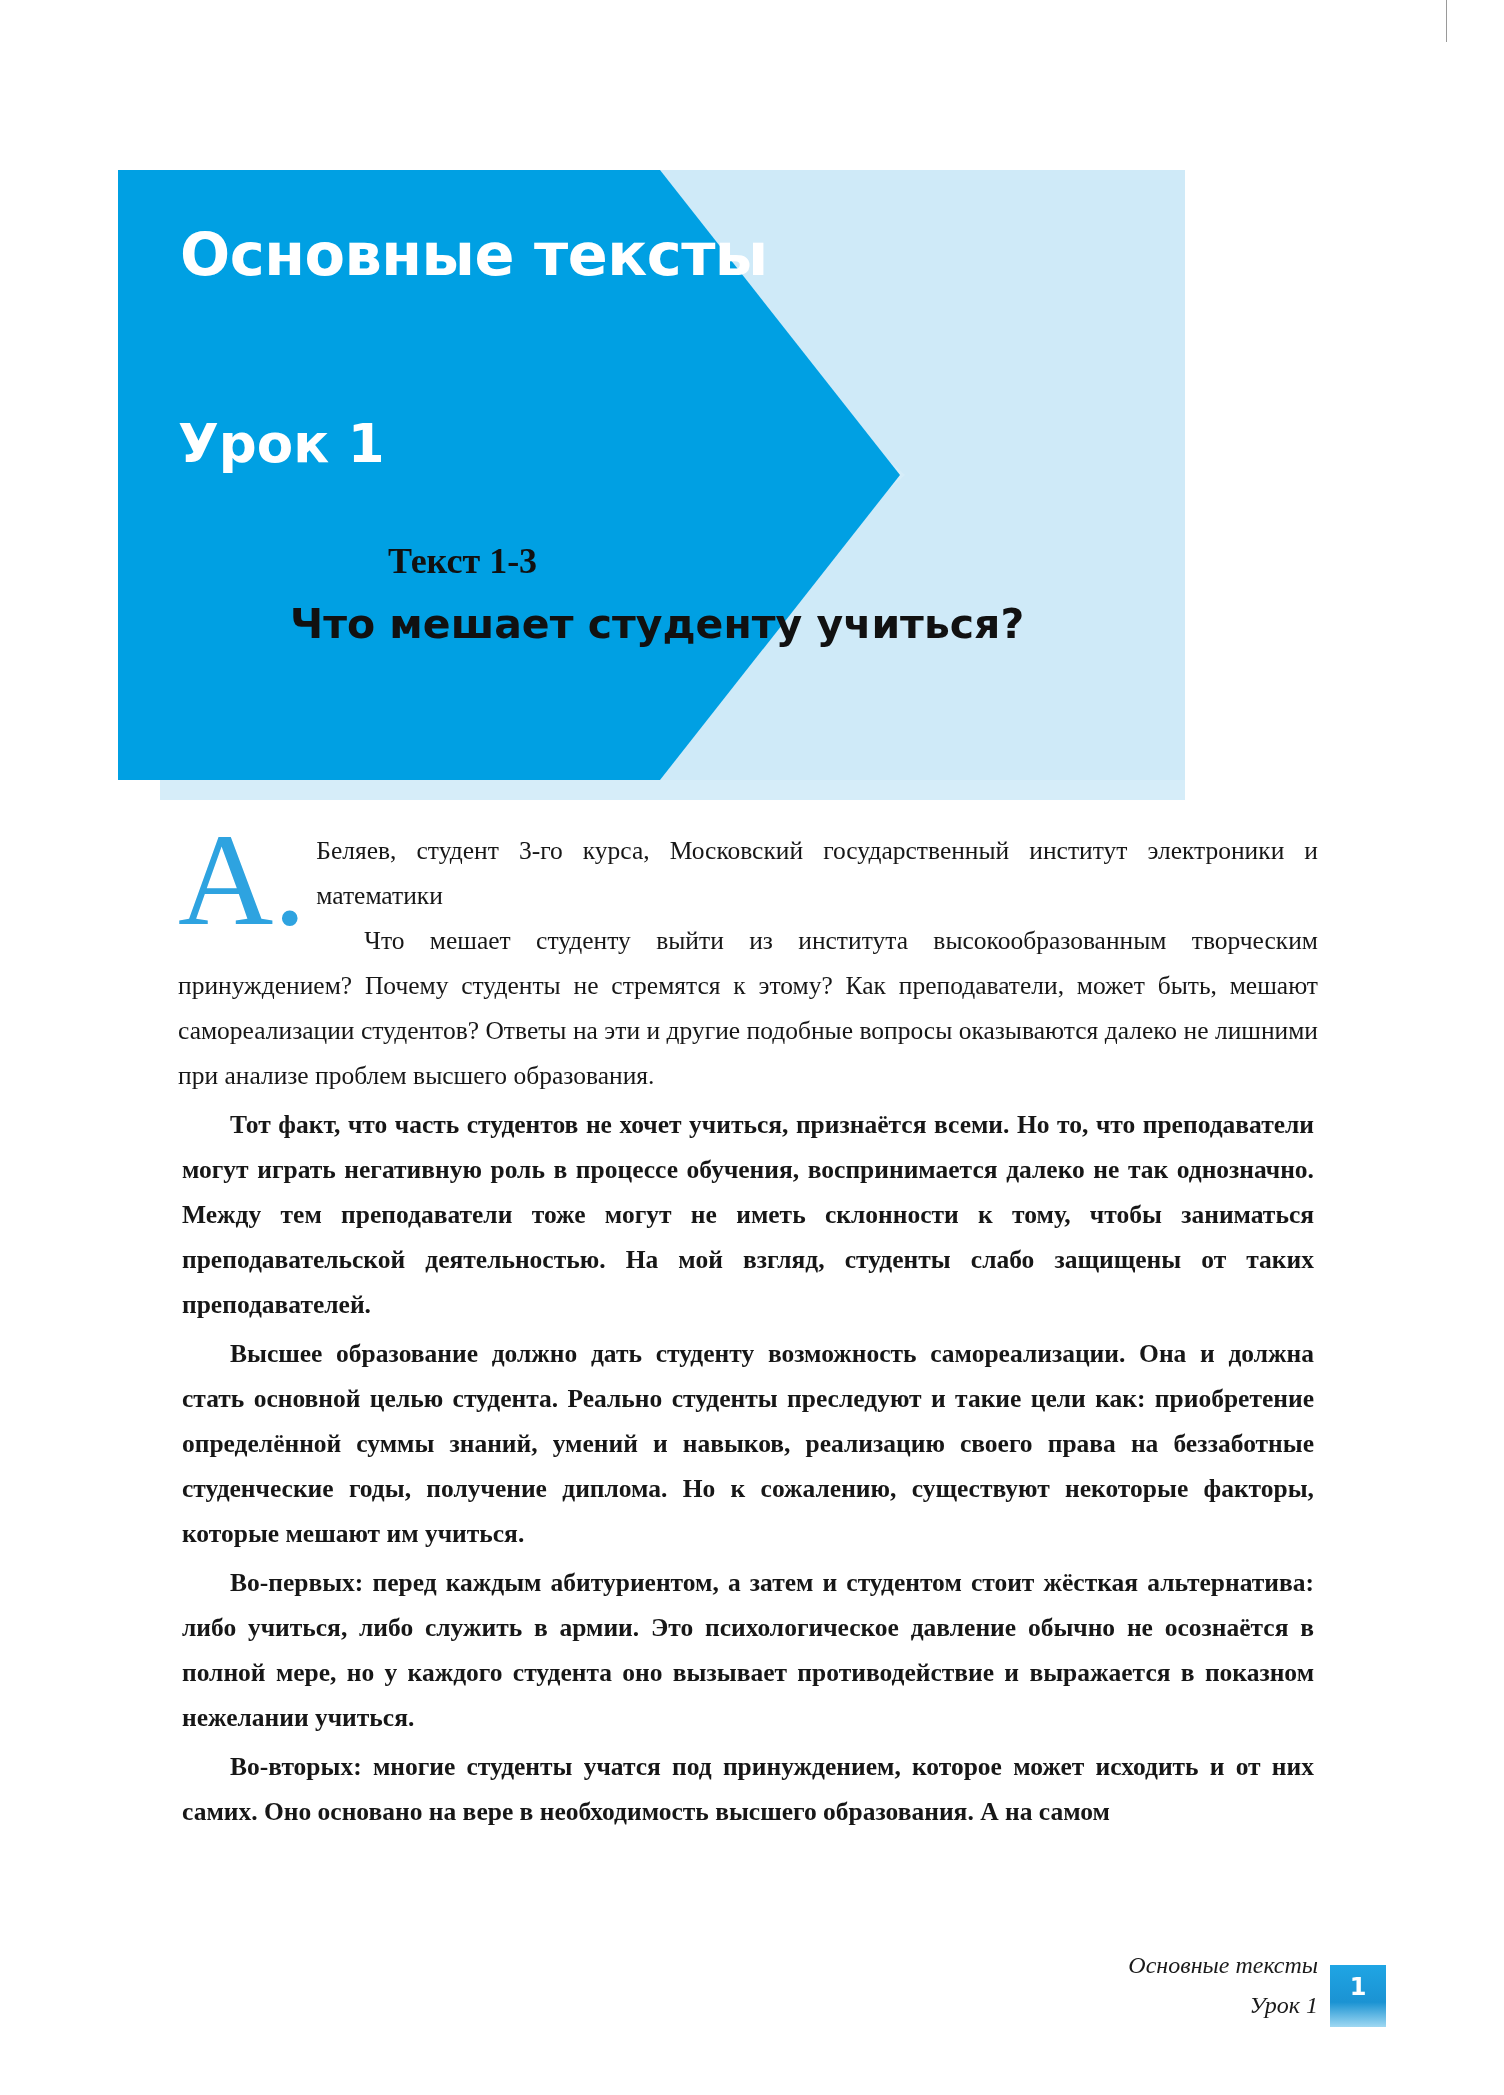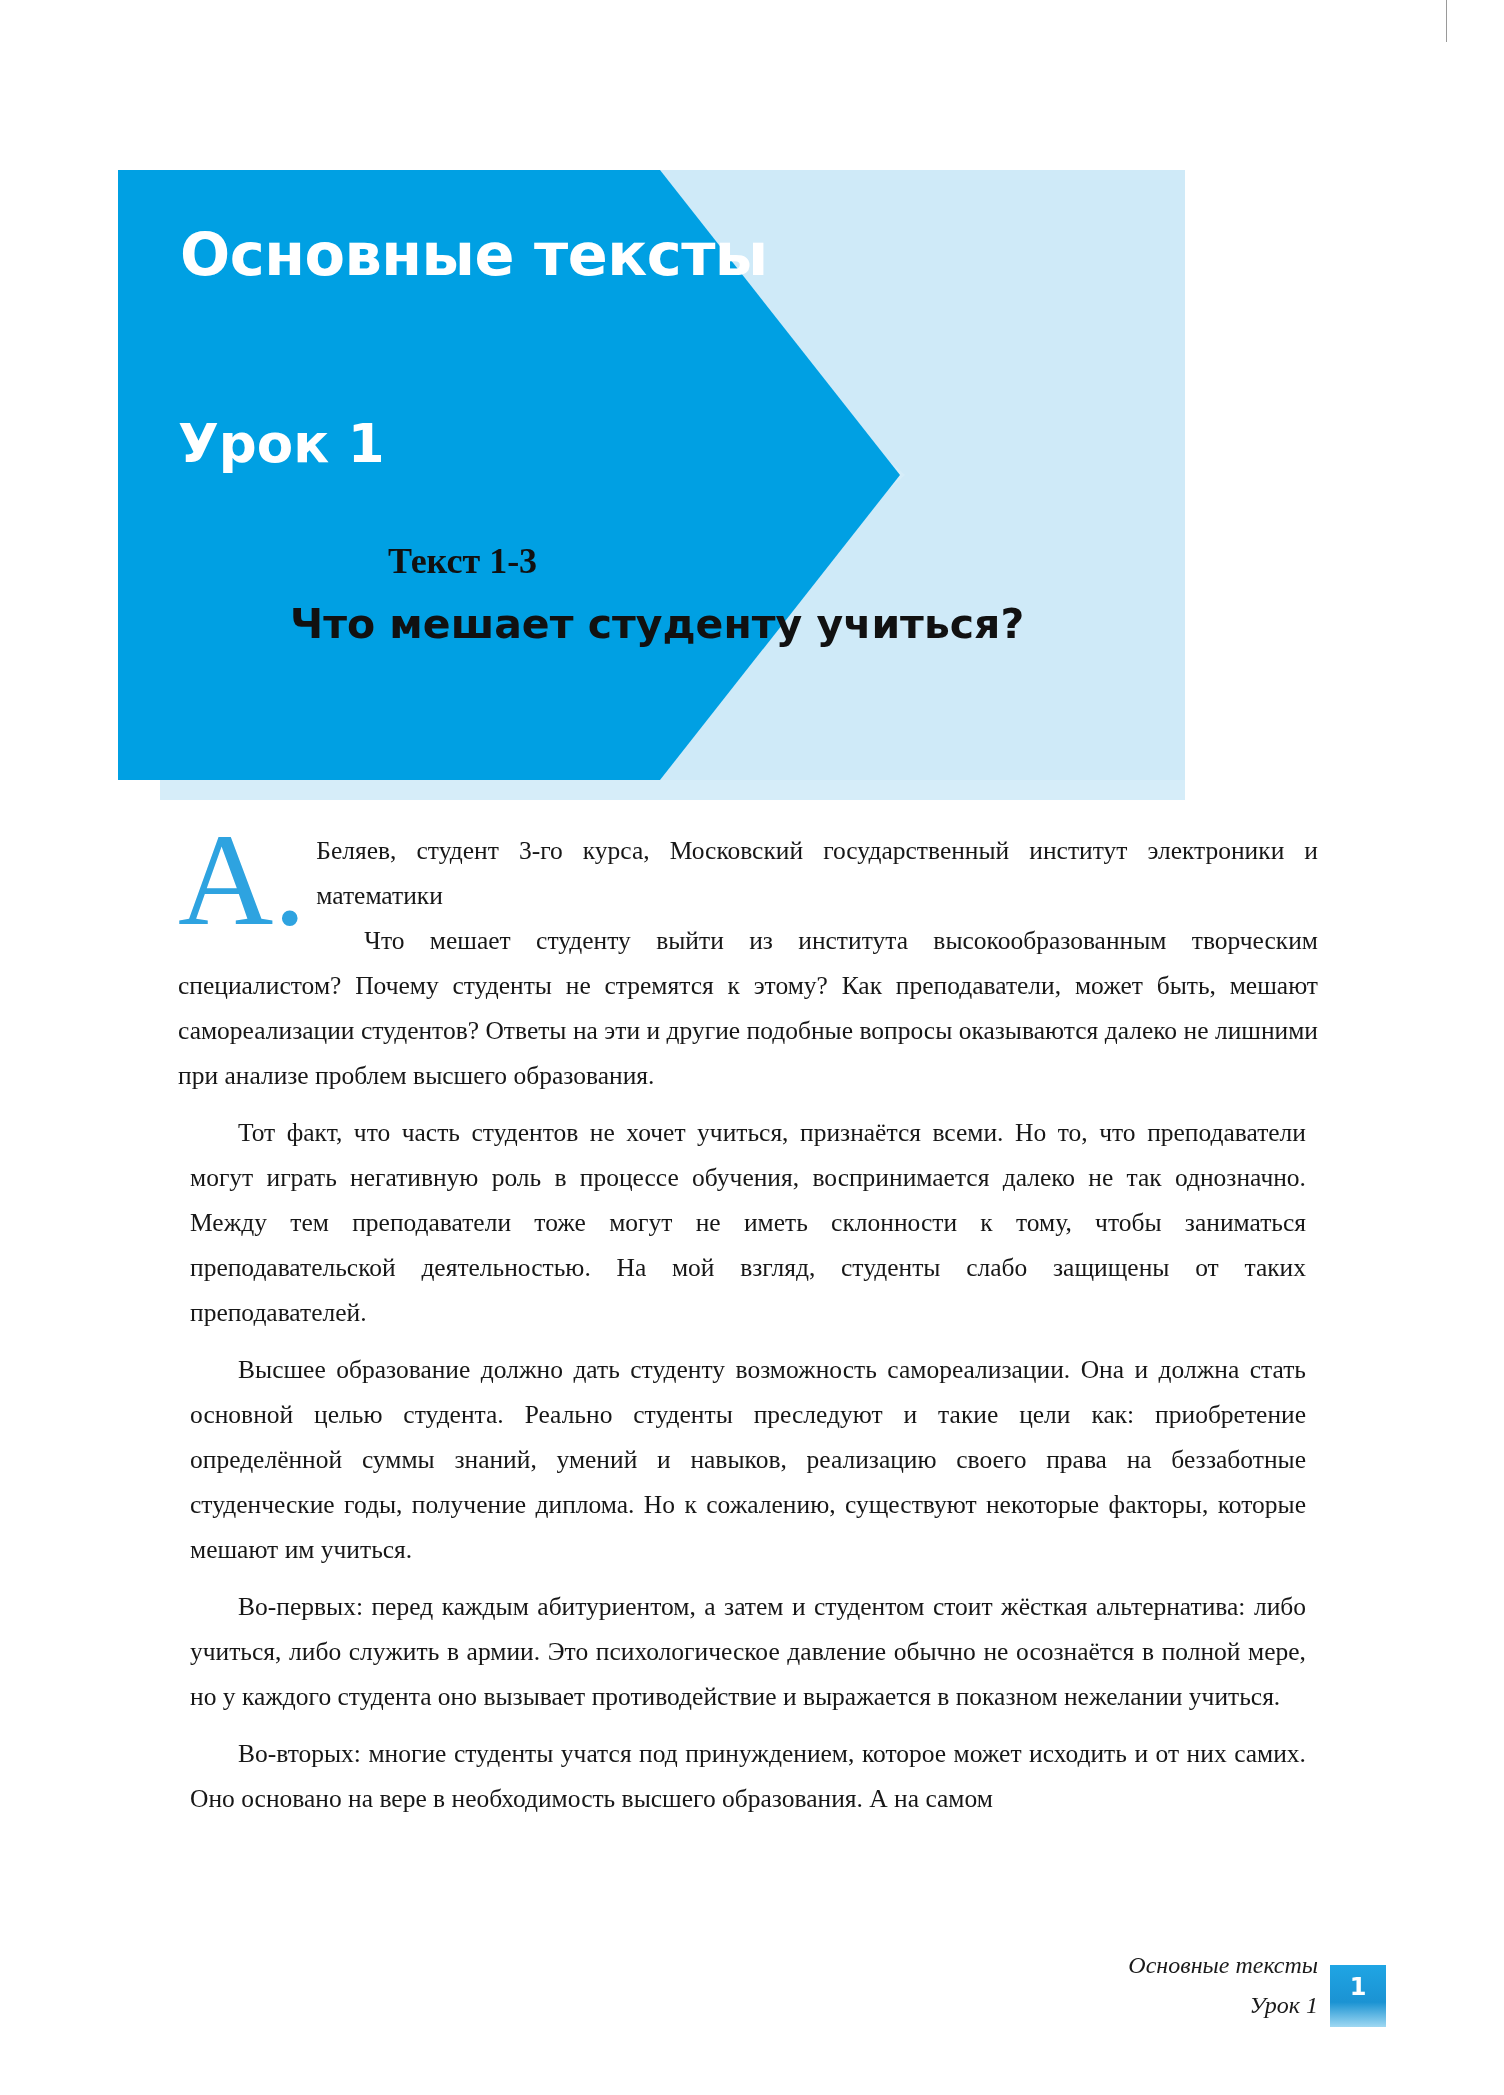--- a/index.html
+++ b/index.html
@@ -104,22 +104,23 @@
     line-height: 108px;
     color: #2ea3e0;
     padding: 4px 10px 0 0;
     margin-top: -6px;
   }
   .byline {
     margin: 0 0 0 0;
     text-indent: 0;
   }
   .para {
-    margin: 12px;
+    margin: 4px;
     text-indent: 48px;
+    font-weight: bold;
   }
   .para-first {
     margin: 0;
     text-indent: 48px;
   }
 
   
   .footer {
     position: absolute;
     right: 186px;
@@ -167,21 +168,21 @@
   <div class="title-lesson">Урок 1</div>
   <div class="title-textno">Текст 1-3</div>
   <div class="title-question">Что мешает студенту учиться?</div>
 </div>
 
 <div class="article">
   <p class="byline">
     <span class="dropcap">А.</span>
     <span>Беляев, студент 3-го курса, Московский государственный институт электроники и математики</span>
   </p>
-  <p class="para-first">Что мешает студенту выйти из института высокообразованным творческим специалистом? Почему студенты не стремятся к этому? Как преподаватели, может быть, мешают самореализации студентов? Ответы на эти и другие подобные вопросы оказываются далеко не лишними при анализе проблем высшего образования.</p>
+  <p class="para-first">Что мешает студенту выйти из института высокообразованным творческим принуждением? Почему студенты не стремятся к этому? Как преподаватели, может быть, мешают самореализации студентов? Ответы на эти и другие подобные вопросы оказываются далеко не лишними при анализе проблем высшего образования.</p>
   <p class="para">Тот факт, что часть студентов не хочет учиться, признаётся всеми. Но то, что преподаватели могут играть негативную роль в процессе обучения, воспринимается далеко не так однозначно. Между тем преподаватели тоже могут не иметь склонности к тому, чтобы заниматься преподавательской деятельностью. На мой взгляд, студенты слабо защищены от таких преподавателей.</p>
   <p class="para">Высшее образование должно дать студенту возможность самореализации. Она и должна стать основной целью студента. Реально студенты преследуют и такие цели как: приобретение определённой суммы знаний, умений и навыков, реализацию своего права на беззаботные студенческие годы, получение диплома. Но к сожалению, существуют некоторые факторы, которые мешают им учиться.</p>
   <p class="para">Во-первых: перед каждым абитуриентом, а затем и студентом стоит жёсткая альтернатива: либо учиться, либо служить в армии. Это психологическое давление обычно не осознаётся в полной мере, но у каждого студента оно вызывает противодействие и выражается в показном нежелании учиться.</p>
   <p class="para">Во-вторых: многие студенты учатся под принуждением, которое может исходить и от них самих. Оно основано на вере в необходимость высшего образования. А на самом</p>
 </div>
 
 <div class="footer">
   <div>Основные тексты</div>
   <div>Урок 1</div>
 </div>

